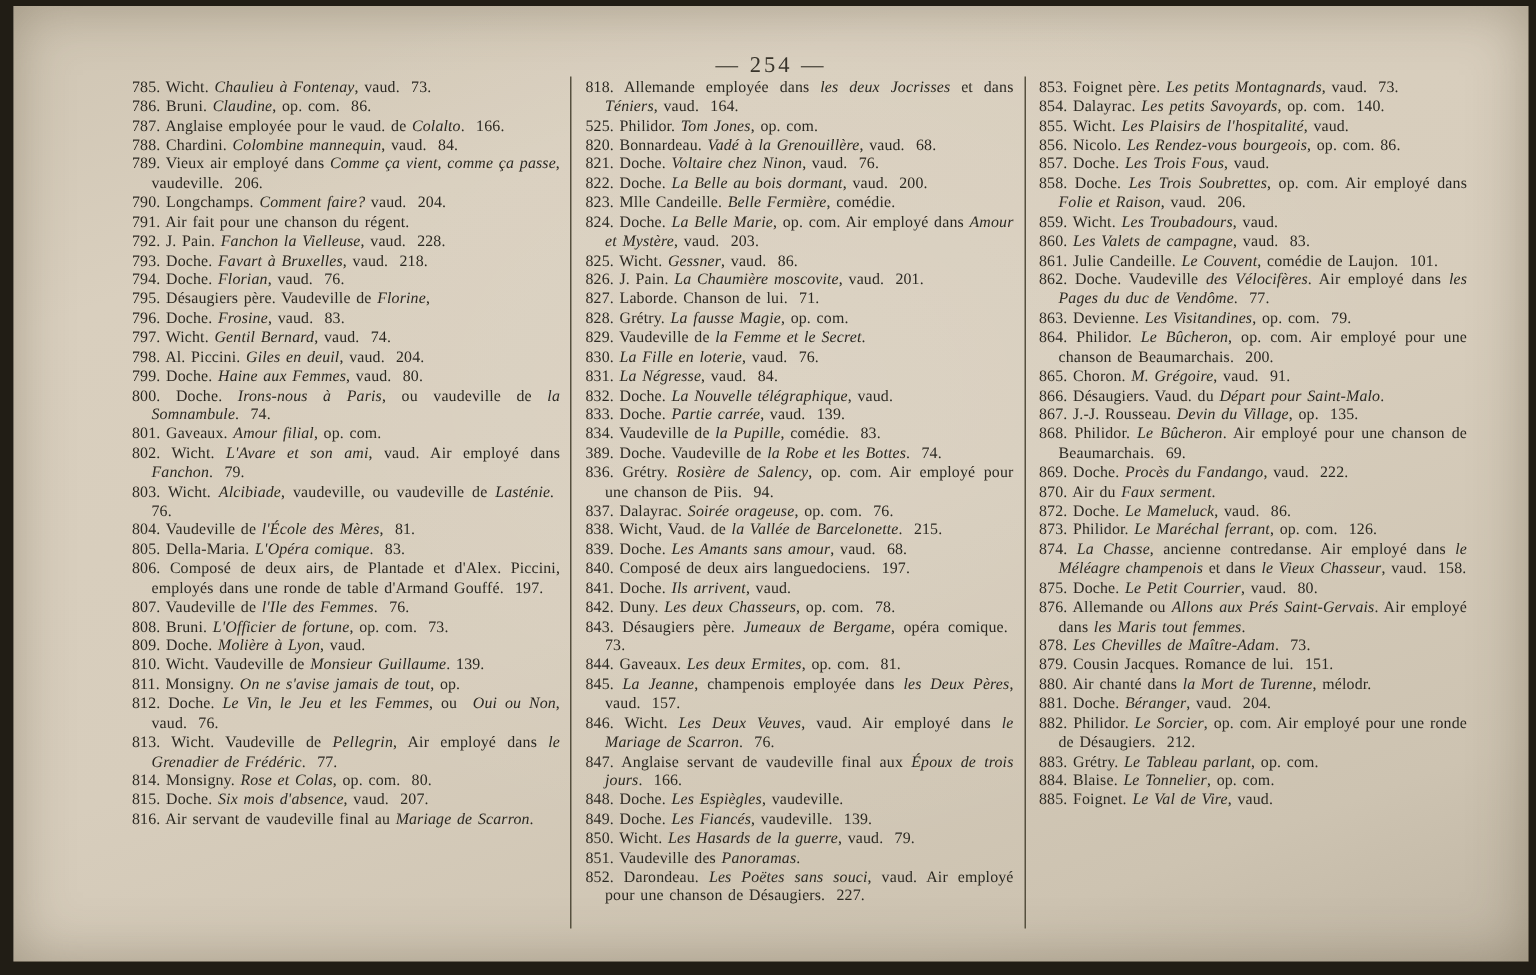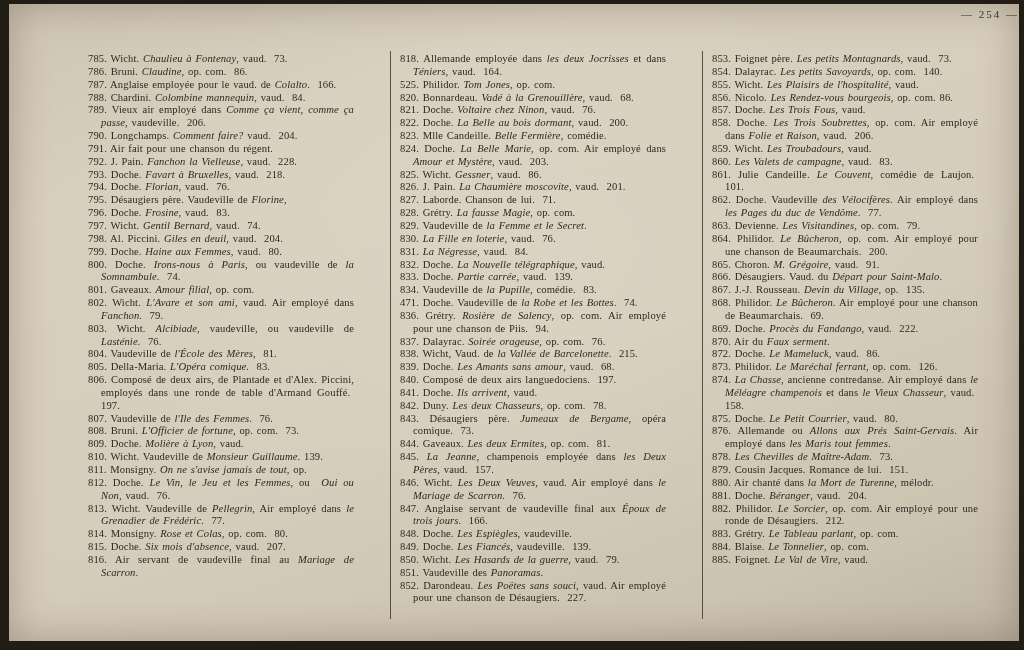--- a/index.html
+++ b/index.html
@@ -10,38 +10,37 @@
   }
   .page{
     position:absolute;top:4px;left:9px;right:5px;bottom:9px;
     background:
       radial-gradient(ellipse at 50% 40%, rgba(255,255,255,0.10), rgba(0,0,0,0) 60%),
       linear-gradient(160deg,#cfc5b3 0%,#d9cfbe 22%,#d7cdbc 55%,#cdc3b1 85%,#bfb5a3 100%);
     box-shadow:inset 0 0 38px rgba(74,62,40,0.35);
     color:#2c2922;
   }
   .pagenum{
-    text-align:right;
-    padding-top:4px;
-    font-size:11px;
+    text-align:center;
+    padding-top:32px;
+    font-size:15px;
     letter-spacing:2px;
     color:#38342b;
   }
   .cols{
     position:absolute;top:47px;left:70px;right:34px;bottom:22px;
     display:flex;
   }
   .col{
     flex:1 1 0;
     padding:2px 7px 0 9px;
     overflow:hidden;
   }
   .col + .col{
     border-left:1px solid #56503f;
-    margin-left:29px;
   }
   .entry{
     font-size:10.6px;
     line-height:12.85px;
     padding-left:13px;
     text-indent:-13px;
     letter-spacing:0.1px;
     word-spacing:1px;
     color:#2c2922;
     text-align:justify;
@@ -100,21 +99,21 @@
         <div class="entry"><span class="num">825. </span><span class="ro">Wicht. </span><span class="it">Gessner</span><span class="ro">, vaud.&nbsp; 86.</span></div>
         <div class="entry"><span class="num">826. </span><span class="ro">J. Pain. </span><span class="it">La Chaumière moscovite</span><span class="ro">, vaud.&nbsp; 201.</span></div>
         <div class="entry"><span class="num">827. </span><span class="ro">Laborde. Chanson de lui.&nbsp; 71.</span></div>
         <div class="entry"><span class="num">828. </span><span class="ro">Grétry. </span><span class="it">La fausse Magie</span><span class="ro">, op. com.</span></div>
         <div class="entry"><span class="num">829. </span><span class="ro">Vaudeville de </span><span class="it">la Femme et le Secret</span><span class="ro">.</span></div>
         <div class="entry"><span class="num">830. </span><span class="it">La Fille en loterie</span><span class="ro">, vaud.&nbsp; 76.</span></div>
         <div class="entry"><span class="num">831. </span><span class="it">La Négresse</span><span class="ro">, vaud.&nbsp; 84.</span></div>
         <div class="entry"><span class="num">832. </span><span class="ro">Doche. </span><span class="it">La Nouvelle télégraphique</span><span class="ro">, vaud.</span></div>
         <div class="entry"><span class="num">833. </span><span class="ro">Doche. </span><span class="it">Partie carrée</span><span class="ro">, vaud.&nbsp; 139.</span></div>
         <div class="entry"><span class="num">834. </span><span class="ro">Vaudeville de </span><span class="it">la Pupille</span><span class="ro">, comédie.&nbsp; 83.</span></div>
-        <div class="entry"><span class="num">471. </span><span class="ro">Doche. Vaudeville de </span><span class="it">la Robe et les Bottes</span><span class="ro">.&nbsp; 74.</span></div>
+        <div class="entry"><span class="num">389. </span><span class="ro">Doche. Vaudeville de </span><span class="it">la Robe et les Bottes</span><span class="ro">.&nbsp; 74.</span></div>
         <div class="entry"><span class="num">836. </span><span class="ro">Grétry. </span><span class="it">Rosière de Salency</span><span class="ro">, op. com. Air employé pour une chanson de Piis.&nbsp; 94.</span></div>
         <div class="entry"><span class="num">837. </span><span class="ro">Dalayrac. </span><span class="it">Soirée orageuse</span><span class="ro">, op. com.&nbsp; 76.</span></div>
         <div class="entry"><span class="num">838. </span><span class="ro">Wicht, Vaud. de </span><span class="it">la Vallée de Barcelonette</span><span class="ro">.&nbsp; 215.</span></div>
         <div class="entry"><span class="num">839. </span><span class="ro">Doche. </span><span class="it">Les Amants sans amour</span><span class="ro">, vaud.&nbsp; 68.</span></div>
         <div class="entry"><span class="num">840. </span><span class="ro">Composé de deux airs languedociens.&nbsp; 197.</span></div>
         <div class="entry"><span class="num">841. </span><span class="ro">Doche. </span><span class="it">Ils arrivent</span><span class="ro">, vaud.</span></div>
         <div class="entry"><span class="num">842. </span><span class="ro">Duny. </span><span class="it">Les deux Chasseurs</span><span class="ro">, op. com.&nbsp; 78.</span></div>
         <div class="entry"><span class="num">843. </span><span class="ro">Désaugiers père. </span><span class="it">Jumeaux de Bergame</span><span class="ro">, opéra comique.&nbsp; 73.</span></div>
         <div class="entry"><span class="num">844. </span><span class="ro">Gaveaux. </span><span class="it">Les deux Ermites</span><span class="ro">, op. com.&nbsp; 81.</span></div>
         <div class="entry"><span class="num">845. </span><span class="it">La Jeanne</span><span class="ro">, champenois employée dans </span><span class="it">les Deux Pères</span><span class="ro">, vaud.&nbsp; 157.</span></div>

